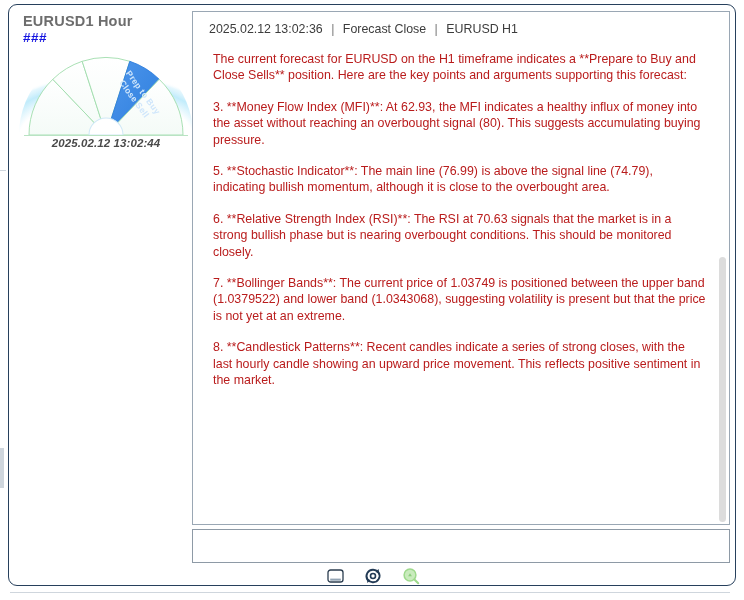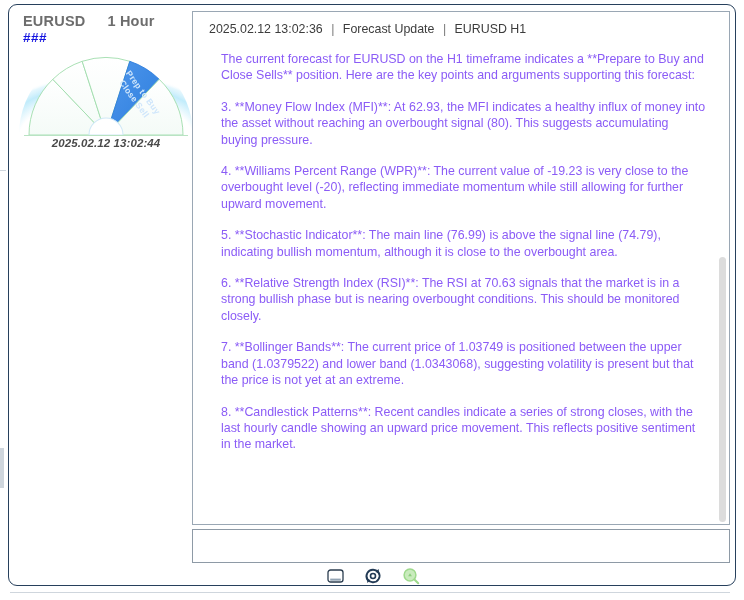--- a/index.html
+++ b/index.html
@@ -44,21 +44,20 @@
   }
   #symbol-header {
     position: absolute;
     left: 14px;
     top: 8px;
     width: 160px;
   }
   .sym-row {
     display: flex;
     align-items: baseline;
-    gap: 22px;
   }
   .sym-name, .sym-tf {
     font-size: 14.5px;
     font-weight: bold;
     color: #6d6d6d;
     letter-spacing: .2px;
     white-space: nowrap;
   }
   .sym-price {
     margin-top: 1px;
@@ -126,22 +125,22 @@
     margin-bottom: 15px;
     white-space: nowrap;
   }
   #meta-line .sep {
     color: #7a7a7a;
     padding: 0 5px;
   }
   .para {
     font-size: 12.4px;
     line-height: 16.4px;
-    color: #8b5cf6;
-    margin: 0 0 15px 12px;
+    color: #b91c1c;
+    margin: 0 0 15px 4px;
   }
   .para:last-child { margin-bottom: 0; }
 
   
   #content-scrollbar {
     position: absolute;
     right: 2px;
     top: 2px;
     width: 9px;
     height: 510px;
@@ -262,28 +261,27 @@
       <div id="gauge-time">2025.02.12 13:02:44</div>
     </div>
   </div>
 
   <div id="content-panel">
     <div id="content-scroll">
 
       <div id="meta-line">
         <span>2025.02.12 13:02:36</span>
         <span class="sep">|</span>
-        <span>Forecast Update</span>
+        <span>Forecast Close</span>
         <span class="sep">|</span>
         <span>EURUSD H1</span>
       </div>
 
       <p class="para">The current forecast for EURUSD on the H1 timeframe indicates a **Prepare to Buy and Close Sells** position. Here are the key points and arguments supporting this forecast:</p>
       <p class="para">3. **Money Flow Index (MFI)**: At 62.93, the MFI indicates a healthy influx of money into the asset without reaching an overbought signal (80). This suggests accumulating buying pressure.</p>
-      <p class="para">4. **Williams Percent Range (WPR)**: The current value of -19.23 is very close to the overbought level (-20), reflecting immediate momentum while still allowing for further upward movement.</p>
       <p class="para">5. **Stochastic Indicator**: The main line (76.99) is above the signal line (74.79), indicating bullish momentum, although it is close to the overbought area.</p>
       <p class="para">6. **Relative Strength Index (RSI)**: The RSI at 70.63 signals that the market is in a strong bullish phase but is nearing overbought conditions. This should be monitored closely.</p>
       <p class="para">7. **Bollinger Bands**: The current price of 1.03749 is positioned between the upper band (1.0379522) and lower band (1.0343068), suggesting volatility is present but that the price is not yet at an extreme.</p>
       <p class="para">8. **Candlestick Patterns**: Recent candles indicate a series of strong closes, with the last hourly candle showing an upward price movement. This reflects positive sentiment in the market.</p>
 
     </div>
 
     <div id="content-scrollbar">
       <div id="content-scrollthumb"></div>
     </div>

